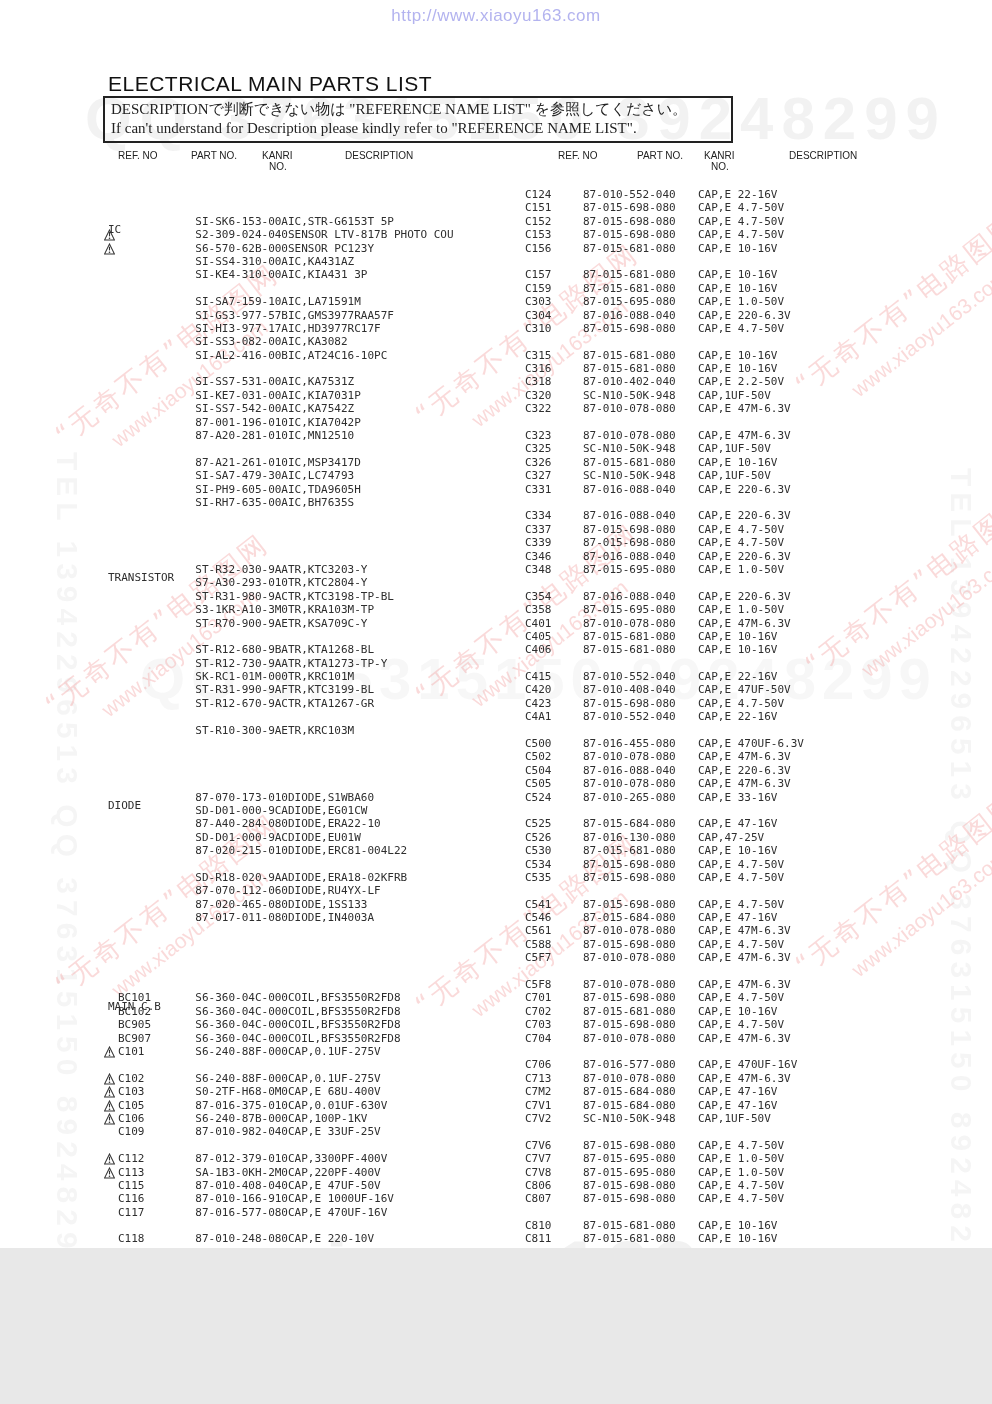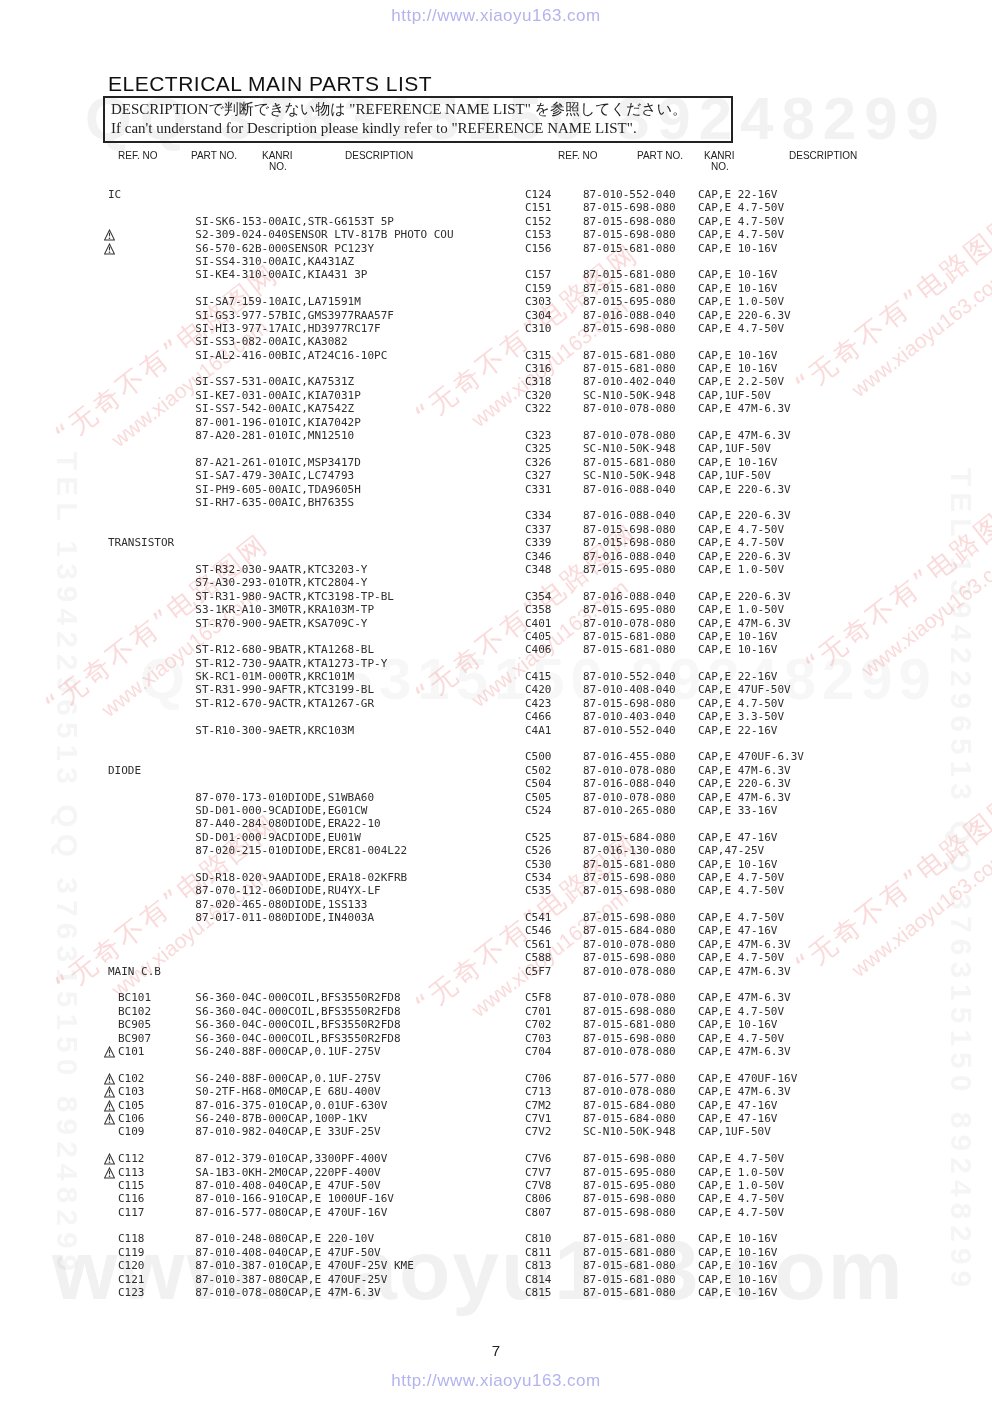--- a/index.html
+++ b/index.html
@@ -1,16 +1,16 @@
 <!DOCTYPE html>
 <html><head>
 <meta charset="utf-8">
 <style>
   html,body{margin:0;padding:0;background:#e8e8e8;}
-  .page{position:relative;width:992px;height:1404px;background:#ffffff;overflow:hidden;
+  .page{position:relative;width:992px;height:1248px;background:#ffffff;overflow:hidden;
         font-family:"Liberation Sans",sans-serif;color:#333;}
   
   .wm{position:absolute;pointer-events:none;white-space:nowrap;}
   .wm-url{width:992px;text-align:center;font-size:17px;color:#b3b3ef;letter-spacing:0.5px;}
   .wm-url-top{top:6px;left:0;}
   .wm-url-bottom{top:1371px;left:0;}
   .wm-big{font-weight:bold;color:rgba(60,60,60,0.065);}
   .wm-big-top{top:84px;left:85px;font-size:60px;letter-spacing:8px;}
   .wm-big-mid{top:645px;left:140px;font-size:58px;letter-spacing:6px;color:rgba(60,60,60,0.045);}
   .wm-big-bottom{top:1222px;left:52px;font-size:84px;letter-spacing:2px;color:rgba(60,60,60,0.07);}
@@ -28,21 +28,21 @@
           box-sizing:border-box;padding:2px 6px 3px 6px;
           font-family:"Liberation Serif",serif;font-size:15px;line-height:19px;color:#222;}
   .colhead{position:absolute;top:150px;left:0;width:992px;font-size:10px;color:#222;}
   .colhead span{position:absolute;white-space:nowrap;}
   
   .col{position:absolute;top:188px;font-family:"DejaVu Sans Mono",monospace;
        font-size:11px;line-height:13.4px;color:#2e2e2e;}
   #colL{left:108px;width:440px;}
   #colR{left:525px;width:430px;}
   .line{display:flex;height:13.4px;position:relative;align-items:flex-start;}
-  .sec{white-space:pre;}
+  .sec{white-space:pre;margin-top:35px;}
   .ref,.part,.desc{white-space:pre;}
   #colL .ref{width:64px;padding-left:10px;box-sizing:border-box;}
   #colL .part{width:116px;text-align:right;}
   #colR .ref{width:58px;}
   #colR .part{width:115px;}
   .desc{flex:1;}
   .warn-icon{position:absolute;left:-4px;top:1px;}
   
   .pageno{position:absolute;top:1342px;left:0;width:992px;text-align:center;
           font-size:15px;color:#222;}
@@ -657,25 +657,20 @@
         <span class="ref">C420</span>
         <span class="part">87-010-408-040</span>
         <span class="desc">CAP,E 47UF-50V</span>
       </div>
       <div class="line">
         <span class="ref">C423</span>
         <span class="part">87-015-698-080</span>
         <span class="desc">CAP,E 4.7-50V</span>
       </div>
       <div class="line">
-        <span class="ref">C466</span>
-        <span class="part">87-010-403-040</span>
-        <span class="desc">CAP,E 3.3-50V</span>
-      </div>
-      <div class="line">
         <span class="ref">C4A1</span>
         <span class="part">87-010-552-040</span>
         <span class="desc">CAP,E 22-16V</span>
       </div>
       <div class="line"></div>
       <div class="line">
         <span class="ref">C500</span>
         <span class="part">87-016-455-080</span>
         <span class="desc">CAP,E 470UF-6.3V</span>
       </div>

